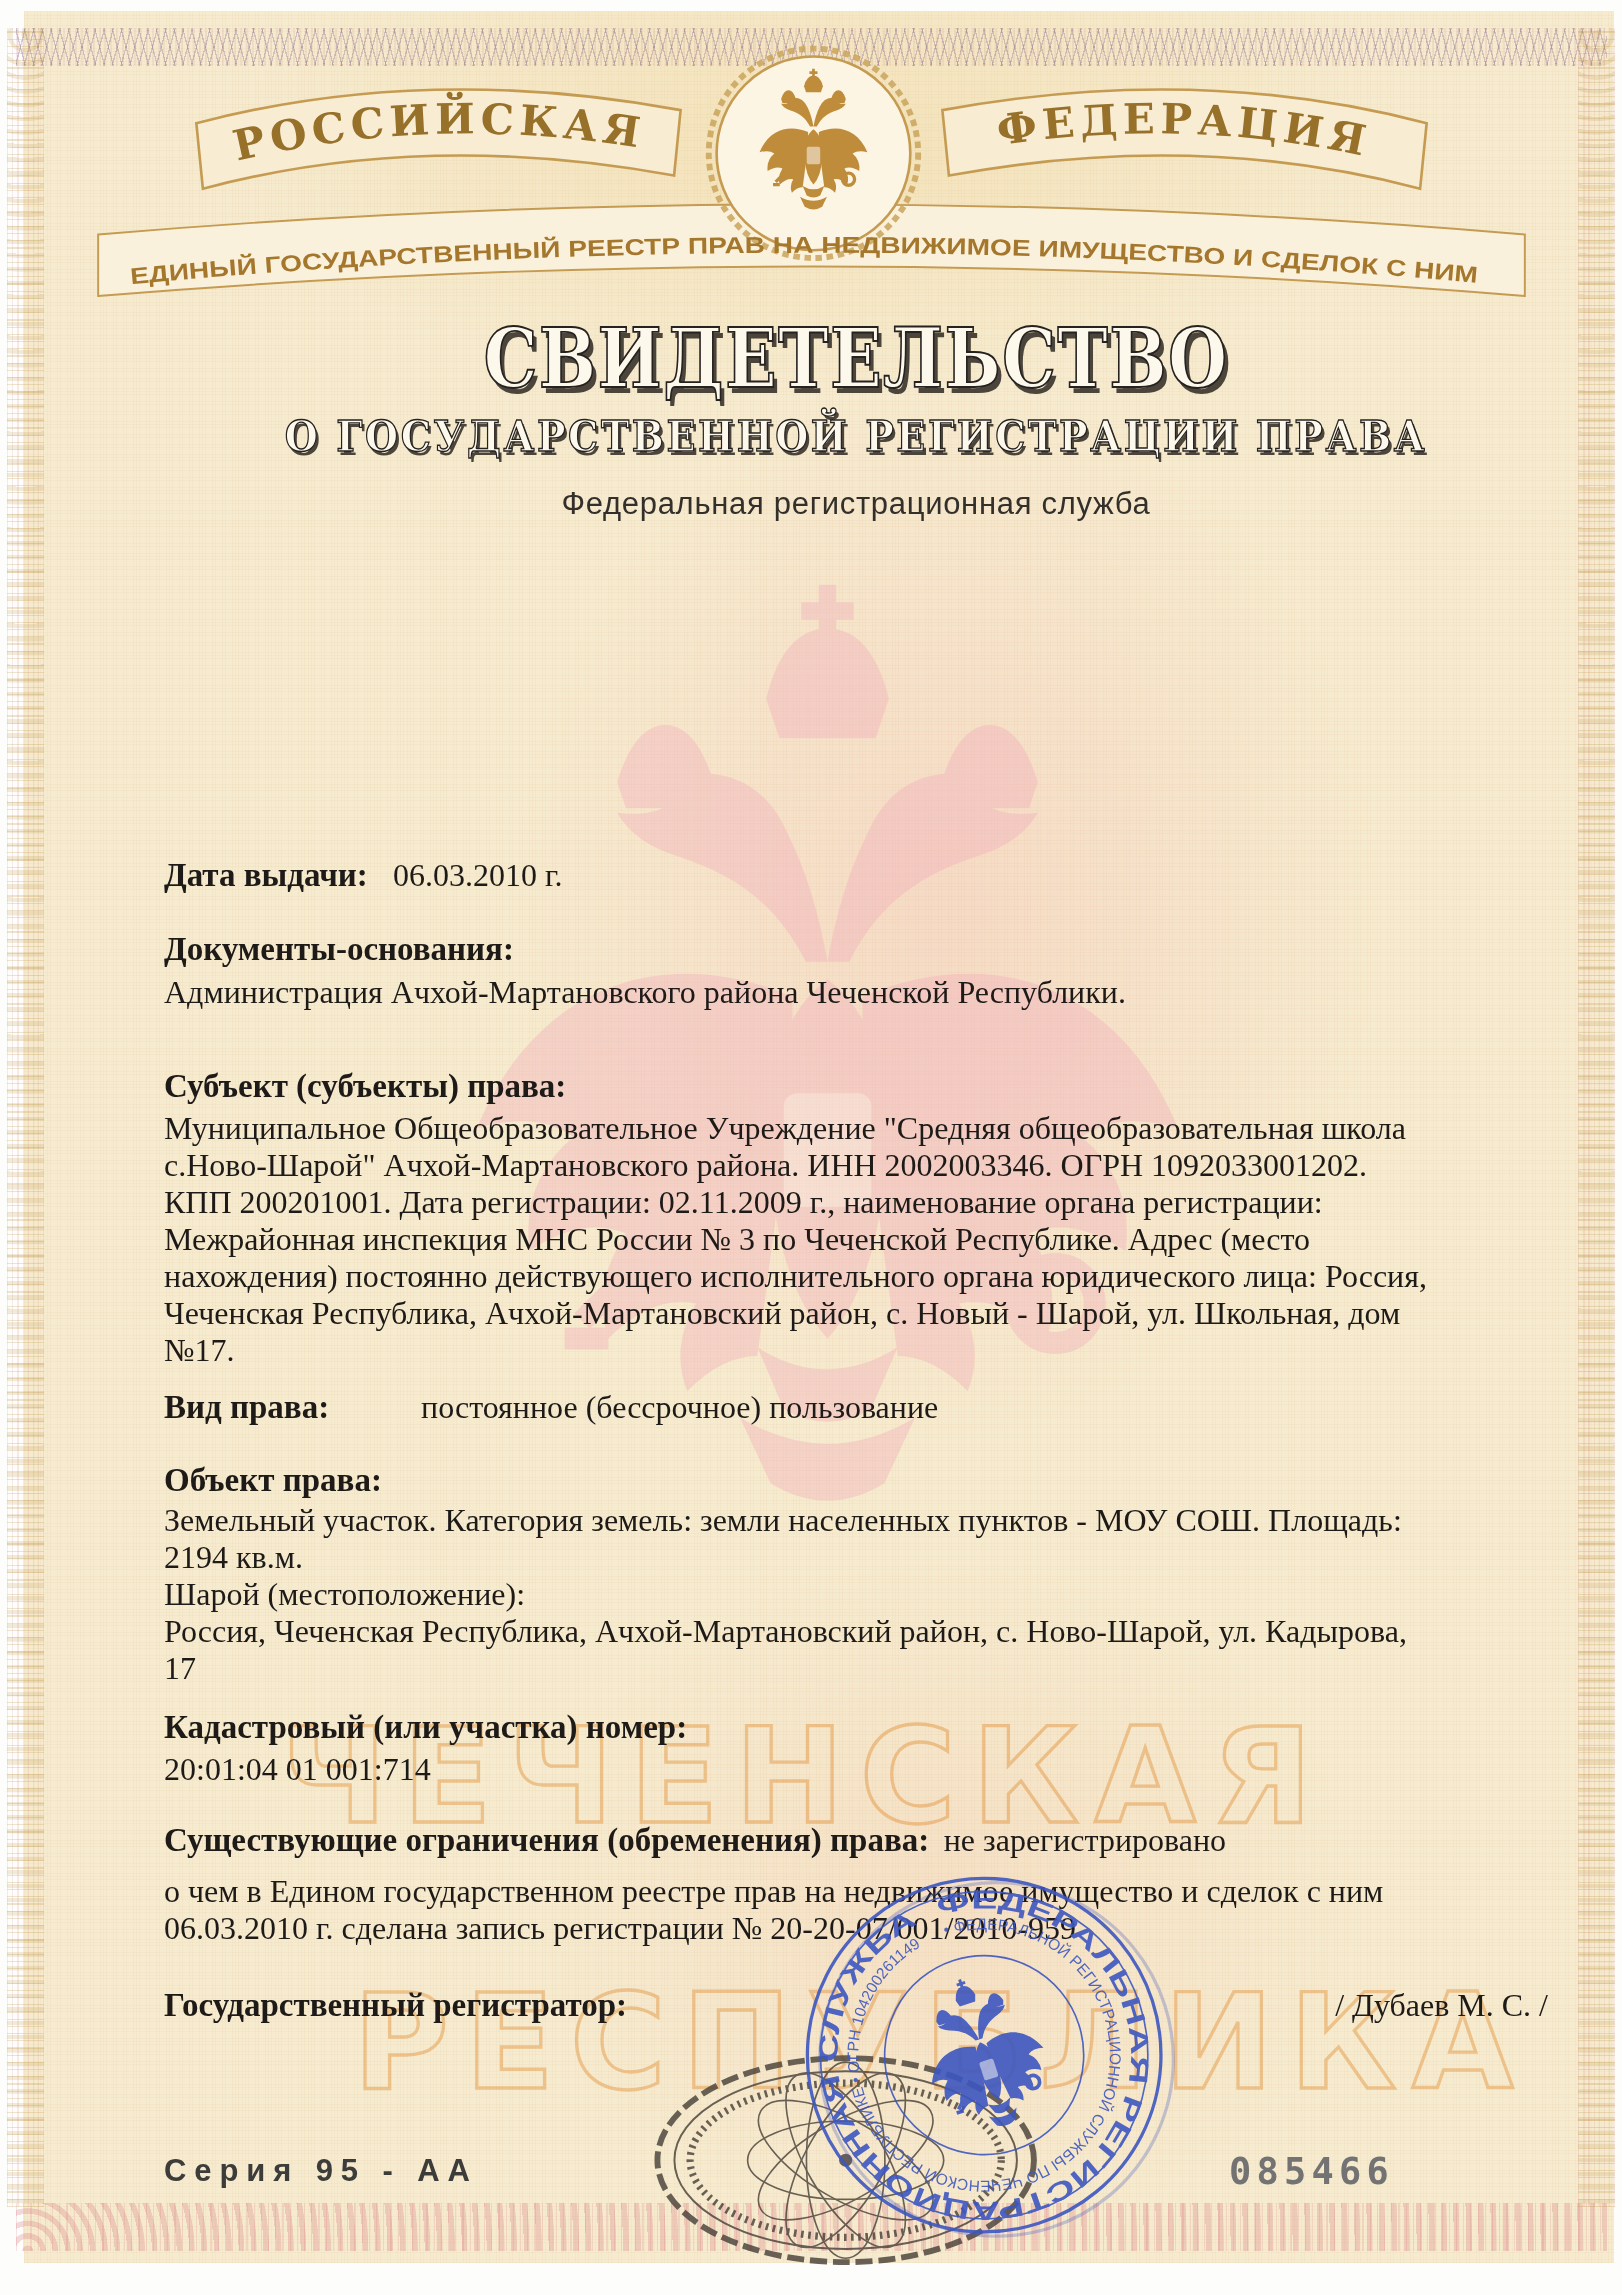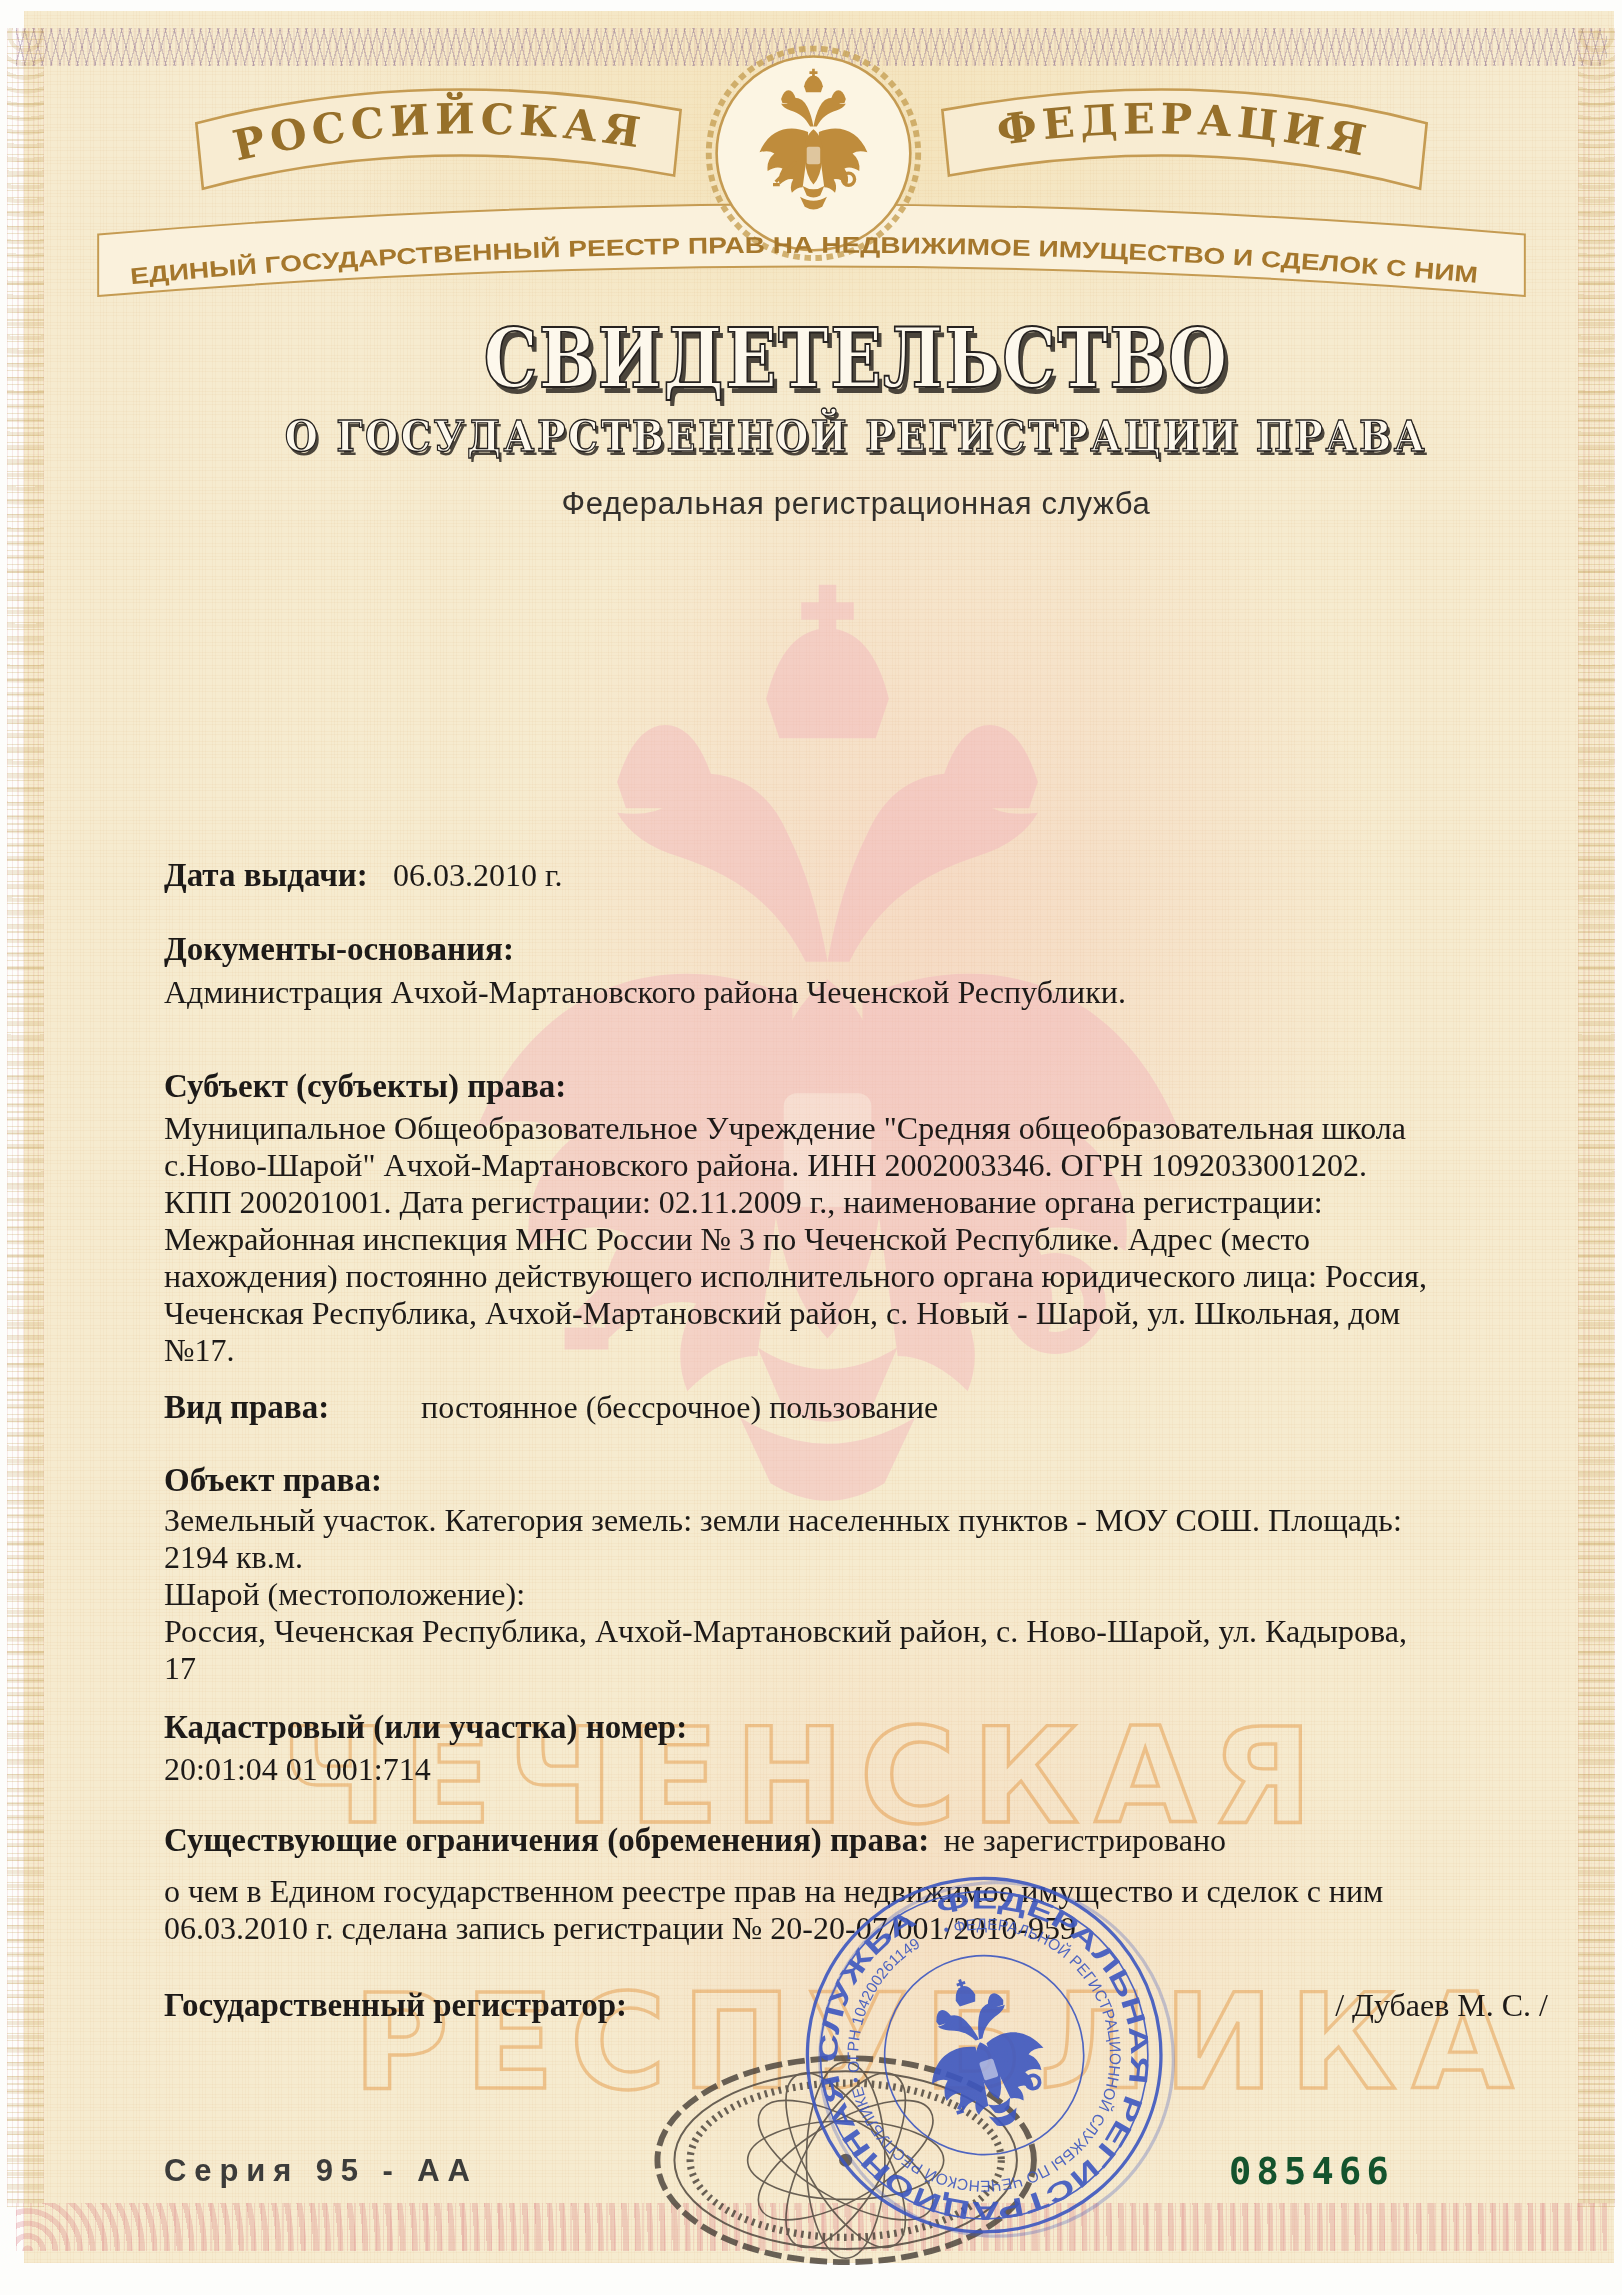--- a/index.html
+++ b/index.html
@@ -47,21 +47,21 @@
          font-family:"Liberation Sans",sans-serif;font-size:31px;color:#33302c;letter-spacing:0.7px;}
   .blk{position:absolute;left:164px;width:1384px;z-index:4;white-space:nowrap;}
   .lbl{font-weight:bold;font-size:33px;}
   .body-line{font-size:32px;height:37px;line-height:37px;}
   .row{display:flex;}
   .val{font-size:32px;}
   .reg-row{display:flex;justify-content:space-between;}
   .series{position:absolute;left:164px;top:2153px;z-index:6;font-family:"Liberation Sans",sans-serif;
           font-weight:bold;font-size:31px;letter-spacing:7.9px;color:#3c3c3a;}
   .number{position:absolute;left:1229px;top:2150px;z-index:6;font-family:"DejaVu Sans Mono",monospace;
-          font-weight:600;font-size:37px;letter-spacing:5.2px;color:#14532d;}
+          font-weight:600;font-size:37px;letter-spacing:5.2px;color:#737373;}
   .rosette-svg{left:645px;top:2051px;z-index:5;}
   .stamp-svg{left:793px;top:1864px;z-index:6;opacity:.9;}
   .hidden-defs{width:0;height:0;position:absolute;}
 </style>
 </head>
 <body>
 
 <svg class="hidden-defs" aria-hidden="true">
   <defs>
     <symbol id="eagle" viewBox="0 0 200 230">

